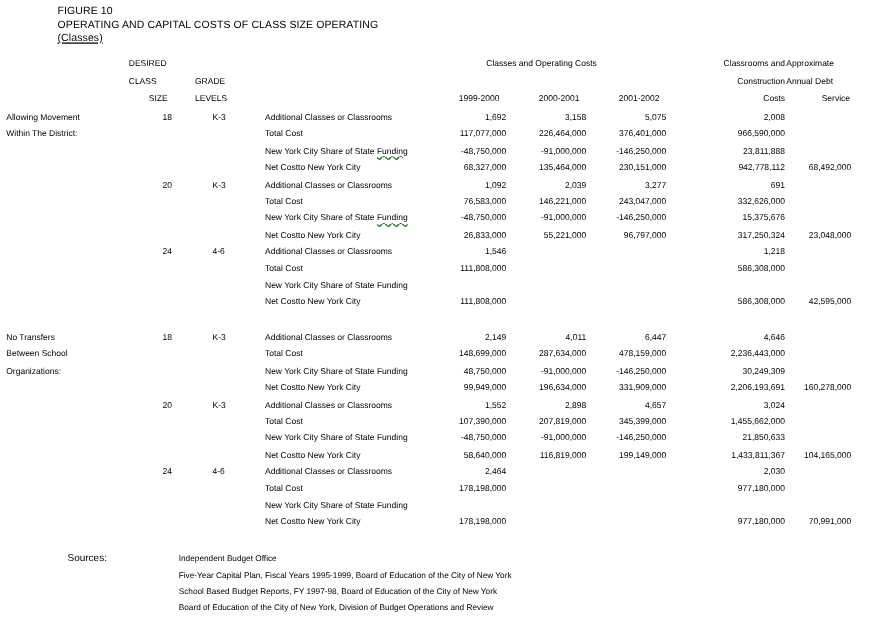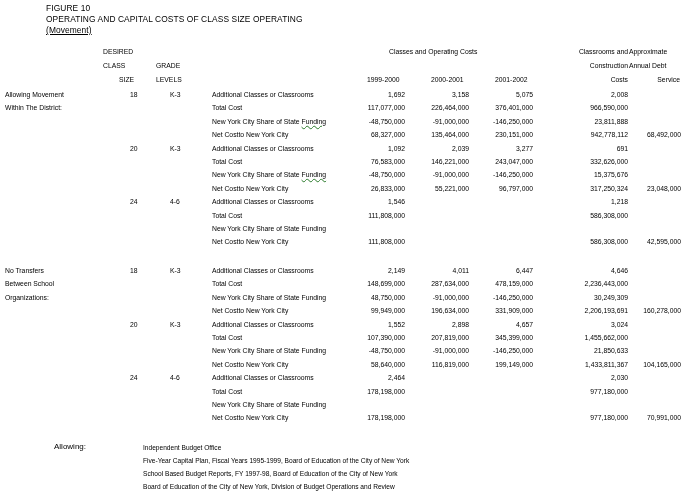--- a/index.html
+++ b/index.html
@@ -15,21 +15,21 @@
   .fund-ul { text-decoration: underline; text-decoration-color: #2a7a2a; text-decoration-style: wavy; }
   .sources-label { position: absolute; left: 54px; top: 442px; font-size: 8px; }
   .src { position: absolute; left: 143px; font-size: 6.6px; white-space: nowrap; }
 </style>
 </head>
 <body>
 
 <div id="doc">
   <div class="hdr" style="top:3px;">FIGURE 10</div>
   <div class="hdr" style="top:14px;">OPERATING AND CAPITAL COSTS OF CLASS SIZE OPERATING</div>
-  <div class="hdr u" style="top:25px;">(Movement)</div>
+  <div class="hdr u" style="top:25px;">(Classes)</div>
 
   <div class="t" style="left:103px;top:47px;">DESIRED</div>
   <div class="t" style="left:103px;top:61px;">CLASS</div>
   <div class="t" style="left:119px;top:75px;">SIZE</div>
   <div class="t" style="left:156px;top:61px;">GRADE</div>
   <div class="t" style="left:156px;top:75px;">LEVELS</div>
   <div class="t" style="left:389px;top:47px;">Classes and Operating Costs</div>
   <div class="t" style="left:367px;top:75px;">1999-2000</div>
   <div class="t" style="left:431px;top:75px;">2000-2001</div>
   <div class="t" style="left:495px;top:75px;">2001-2002</div>
@@ -197,18 +197,18 @@
       <div class="t r" style="left:540px;width:88px;top:400px;"></div>
       <div class="t r" style="left:615px;width:66px;top:400px;"></div>
       <div class="t " style="left:212px;top:413.4px;">Net Costto New York City</div>
       <div class="t r" style="left:340px;width:65px;top:413.4px;">178,198,000</div>
       <div class="t r" style="left:405px;width:64px;top:413.4px;"></div>
       <div class="t r" style="left:469px;width:64px;top:413.4px;"></div>
       <div class="t r" style="left:540px;width:88px;top:413.4px;">977,180,000</div>
       <div class="t r" style="left:615px;width:66px;top:413.4px;">70,991,000</div>
     </div>
 
-  <div class="sources-label">Allowing:</div>
+  <div class="sources-label">Sources:</div>
   <div class="src" style="top:444px;">Independent Budget Office</div>
   <div class="src" style="top:457px;">Five-Year Capital Plan, Fiscal Years 1995-1999, Board of Education of the City of New York</div>
   <div class="src" style="top:470px;">School Based Budget Reports, FY 1997-98, Board of Education of the City of New York</div>
   <div class="src" style="top:483px;">Board of Education of the City of New York, Division of Budget Operations and Review</div>
 </div>
 
 </body></html>

